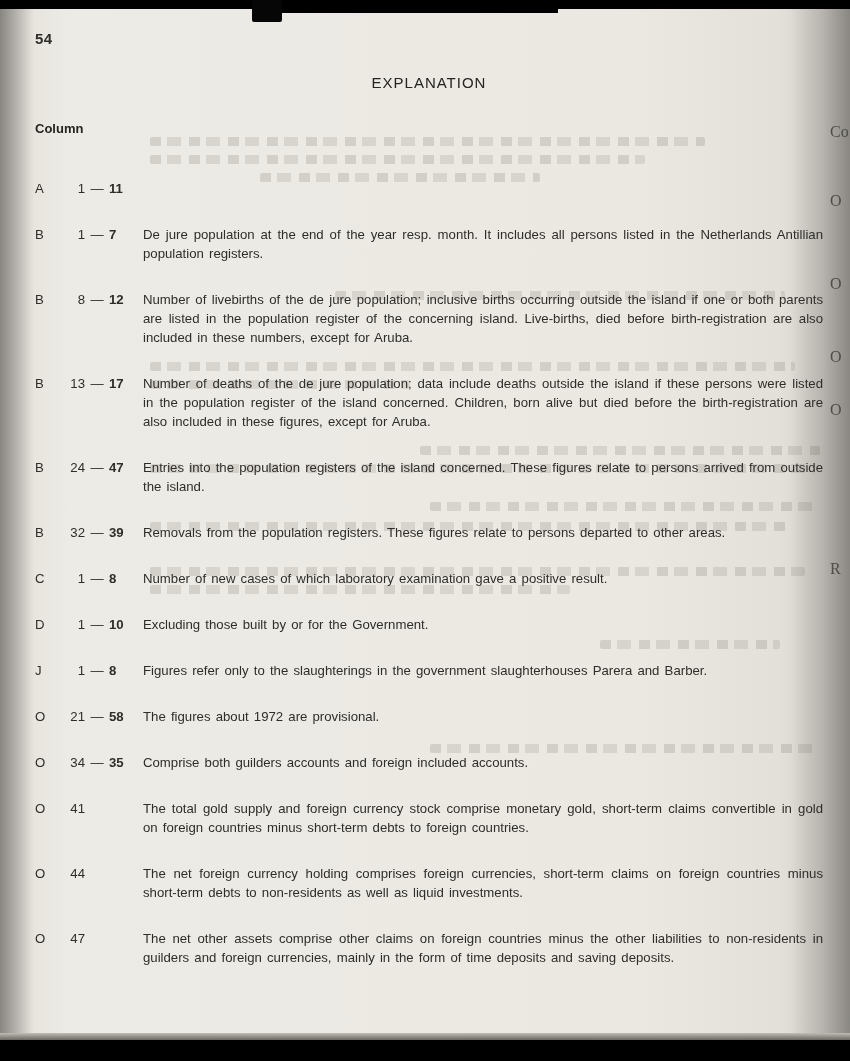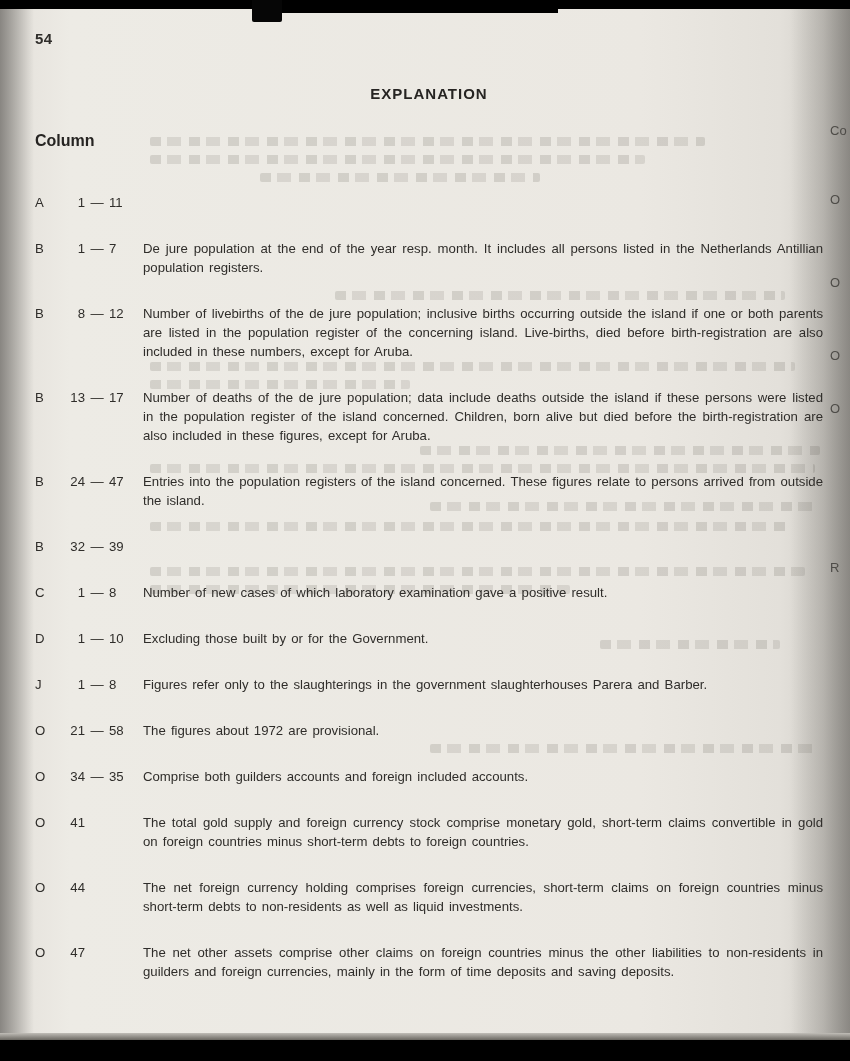--- a/index.html
+++ b/index.html
@@ -13,31 +13,31 @@
         background:linear-gradient(90deg,rgba(50,48,44,0),rgba(50,48,44,.18) 55%,rgba(35,33,30,.38) 100%);}
   .bar-top{position:absolute;top:0;left:0;width:850px;height:9px;background:#000;}
   .bar-top-thick{position:absolute;top:0;left:282px;width:276px;height:13px;background:#000;}
   .notch{position:absolute;top:0;left:252px;width:30px;height:22px;background:#060606;border-radius:0 0 2px 2px;}
   .bottom-curl{position:absolute;bottom:21px;left:0;width:850px;height:7px;
         background:linear-gradient(#c0bdb7,#6b6862);}
   .bar-bottom{position:absolute;bottom:0;left:0;width:850px;height:21px;background:#000;}
 
   .content{position:absolute;left:35px;top:30px;width:788px;color:#2f2d2a;}
   .page-num{font-size:15px;font-weight:bold;letter-spacing:.5px;}
-  .title{text-align:center;font-weight:bold;font-size:15px;letter-spacing:1px;margin-top:38px;color:#262422;}
-  .col-header{font-weight:bold;font-size:16px;margin-top:30px;color:#262422;}
+  .title{text-align:center;font-weight:normal;font-size:15px;letter-spacing:1px;margin-top:27px;color:#262422;}
+  .col-header{font-weight:bold;font-size:13px;margin-top:30px;color:#262422;}
   .entries{margin-top:43px;}
   .entry{display:flex;margin-bottom:27px;font-size:13.2px;line-height:19px;word-spacing:1.5px;}
   .letter{width:30px;flex:none;}
   .n1{width:20px;flex:none;text-align:right;}
   .dash{width:24px;flex:none;text-align:center;}
-  .n2{width:34px;flex:none;}
+  .n2{width:34px;flex:none;font-weight:bold;}
   .desc{flex:1;text-align:justify;}
 
-  .edge-letter{position:absolute;left:830px;color:#4e4c48;font-size:13px;}
+  .edge-letter{position:absolute;left:830px;color:#4e4c48;font-size:16px;font-family:Liberation Serif, serif;}
   .smudge{position:absolute;height:9px;border-radius:2px;opacity:.55;filter:blur(.7px);
         background:repeating-linear-gradient(90deg,rgba(112,108,100,.38) 0 11px,rgba(112,108,100,0) 11px 17px,
                    rgba(112,108,100,.30) 17px 31px,rgba(112,108,100,0) 31px 39px);}
 </style>
 </head>
 <body>
 
 <div class="scan">
   <div class="page"></div>
   <div class="spine-shadow"></div>
@@ -95,20 +95,21 @@
         <span class="n1">24</span>
         <span class="dash">—</span>
         <span class="n2">47</span>
         <span class="desc">Entries into the population registers of the island concerned. These figures relate to persons arrived from outside the island.</span>
       </div>
       <div class="entry">
         <span class="letter">B</span>
         <span class="n1">32</span>
         <span class="dash">—</span>
         <span class="n2">39</span>
+        <span class="desc">Removals from the population registers. These figures relate to persons departed to other areas.</span>
       </div>
       <div class="entry">
         <span class="letter">C</span>
         <span class="n1">1</span>
         <span class="dash">—</span>
         <span class="n2">8</span>
         <span class="desc">Number of new cases of which laboratory examination gave a positive result.</span>
       </div>
       <div class="entry">
         <span class="letter">D</span>

